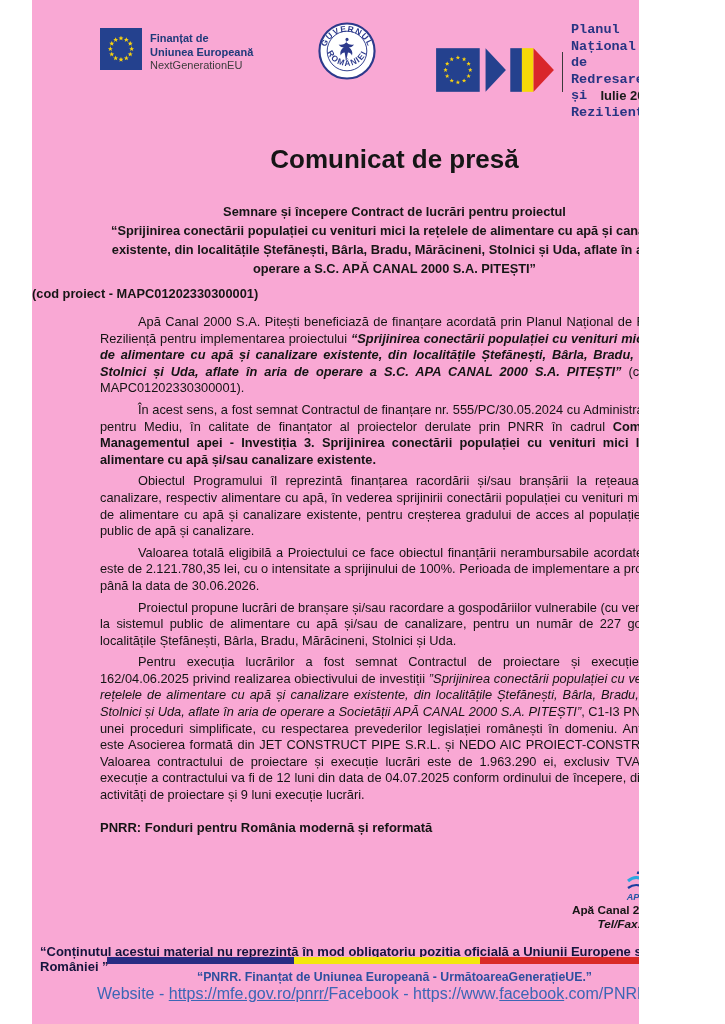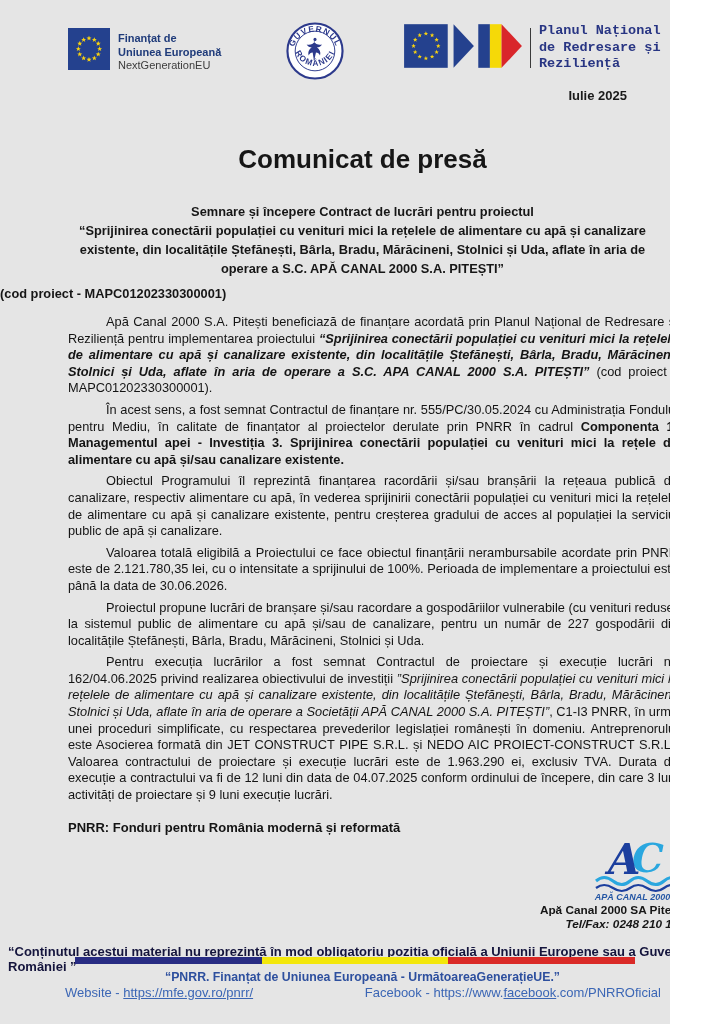--- a/index.html
+++ b/index.html
@@ -1,18 +1,18 @@
 <!DOCTYPE html>
 <html lang="ro"><head>
 <meta charset="utf-8">
 <style>
   html,body { margin:0; padding:0; background:#ffffff; }
   .page {
-    position:relative; width:670px; height:1024px; background:#e5e5e5;
-    overflow:hidden; font-family:"Liberation Sans", sans-serif; color:#111111;
+    position:relative; width:607px; height:1024px; background:#f9a8d4;
+    overflow:hidden; font-family:"Liberation Sans", sans-serif; color:#111111;margin-left:32px;
   }
   .abs { position:absolute; }
 
   
   .eu-logo { left:68px; top:28px; display:flex; gap:8px; align-items:flex-start; }
   .eu-text { padding-top:4px; font-size:11px; line-height:13.5px; }
   .eu-text .l1, .eu-text .l2 { font-weight:bold; color:#1f3b7a; }
   .eu-text .l3 { color:#3c3c3c; }
 
   .gov-seal { left:286px; top:22px; }
@@ -45,21 +45,21 @@
   .disclaimer { top:944px; left:8px; width:710px; text-align:left; font-size:13px; font-weight:bold; color:#14143c; }
 
   .flag-bar { top:957px; left:75px; width:560px; height:7px; display:flex; }
   .flag-bar .seg { flex:1; }
   .seg-blue { background:#282c83; }
   .seg-yellow { background:#f3e70c; }
   .seg-red { background:#da2a27; }
 
   .pnrr-funding-line { top:970px; left:0; width:725px; text-align:center; font-weight:bold; font-size:12.3px; color:#2d4f9e; }
 
-  .links-line { top:985px; left:65px; width:596px; display:flex; justify-content:space-between; font-size:13px; color:#3b66b5; }
+  .links-line { top:985px; left:65px; width:596px; display:flex; justify-content:space-between; font-size:16px; color:#3b66b5; }
   .link-underline { text-decoration:underline; }
   .links-line .chunk { white-space:nowrap; }
 </style>
 </head>
 <body>
 
 <div class="page">
 
   <div class="abs eu-logo">
     <span>

